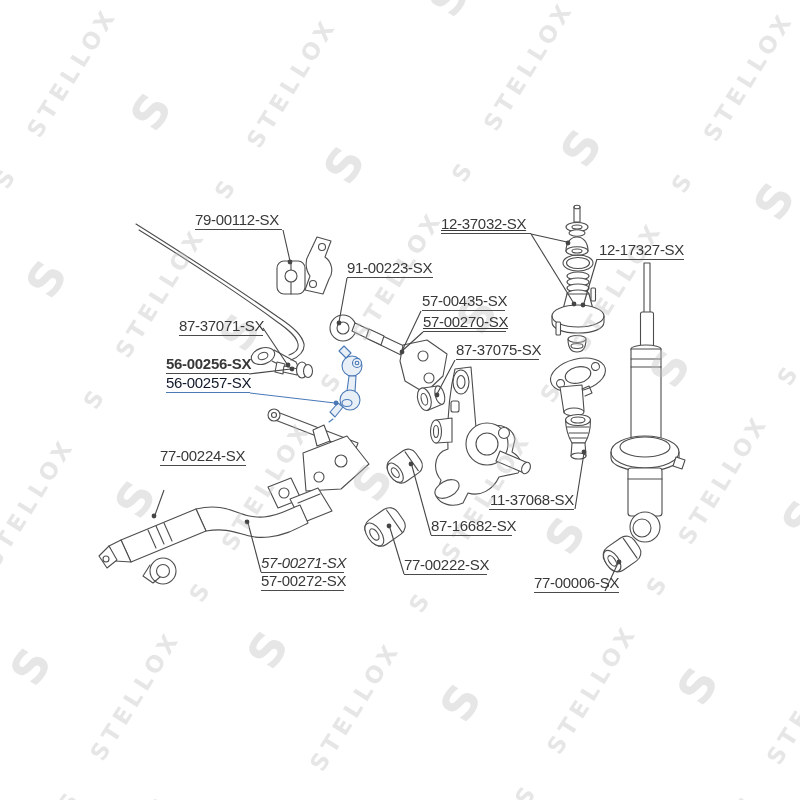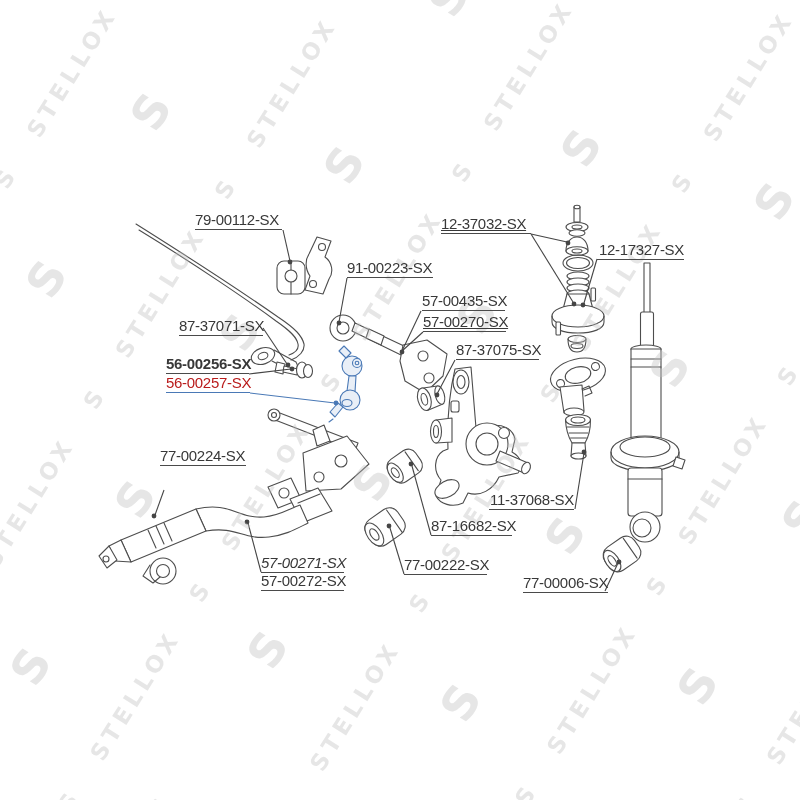--- a/index.html
+++ b/index.html
@@ -6,21 +6,21 @@
   .stage{
     position:relative;width:800px;height:800px;background:#ffffff;overflow:hidden;
     font-family:"Liberation Sans", sans-serif;
   }
   svg.layer{position:absolute;left:0;top:0;width:800px;height:800px;}
   .part-label{
     position:absolute;font-size:15px;line-height:16px;letter-spacing:-0.3px;
     color:#383838;border-bottom:1.4px solid #4a4a4a;white-space:nowrap;
     padding-bottom:1px;z-index:5;
   }
-  .part-label.highlight{color:#b91c1c;border-bottom-color:#4a79b6;}
+  .part-label.highlight{color:#0f172a;border-bottom-color:#4a79b6;}
   .wm-text{font-family:"DejaVu Sans", sans-serif;fill:#bfbfbf;opacity:0.38;}
   .wm-small{font-size:23px;letter-spacing:5px;font-weight:700;}
   .wm-big{font-size:46px;letter-spacing:14px;font-weight:700;}
   #drawings{stroke:#4d4d4d;fill:#ffffff;stroke-width:1.1;stroke-linejoin:round;stroke-linecap:round;}
   #leaders line, #leaders polyline{stroke:#454545;stroke-width:1.1;fill:none;}
   #leaders circle{fill:#454545;stroke:none;}
   #leaders .blue-leader{stroke:#4a79b6;}
   #leaders circle.blue-dot{fill:#4a79b6;}
   .blue-part{stroke:#4a79b6;fill:#e9eff7;}
 </style>
@@ -284,14 +284,14 @@
   <div class="part-label" style="left:179px;top:318px;width:84px;">87-37071-SX</div>
   <div class="part-label" style="left:166px;top:356px;width:83px;font-weight:bold;">56-00256-SX</div>
   <div class="part-label highlight" style="left:166px;top:375px;width:84px;">56-00257-SX</div>
   <div class="part-label" style="left:456px;top:342px;width:83px;">87-37075-SX</div>
   <div class="part-label" style="left:160px;top:448px;width:86px;">77-00224-SX</div>
   <div class="part-label" style="left:489px;top:492px;width:85px;text-align:right;">11-37068-SX</div>
   <div class="part-label" style="left:431px;top:518px;width:81px;">87-16682-SX</div>
   <div class="part-label" style="left:261px;top:555px;width:83px;font-style:italic;">57-00271-SX</div>
   <div class="part-label" style="left:261px;top:573px;width:83px;">57-00272-SX</div>
   <div class="part-label" style="left:404px;top:557px;width:83px;">77-00222-SX</div>
-  <div class="part-label" style="left:523px;top:575px;width:85px;">77-00006-SX</div>
+  <div class="part-label" style="left:534px;top:575px;width:85px;">77-00006-SX</div>
 </div>
 
 </body></html>

